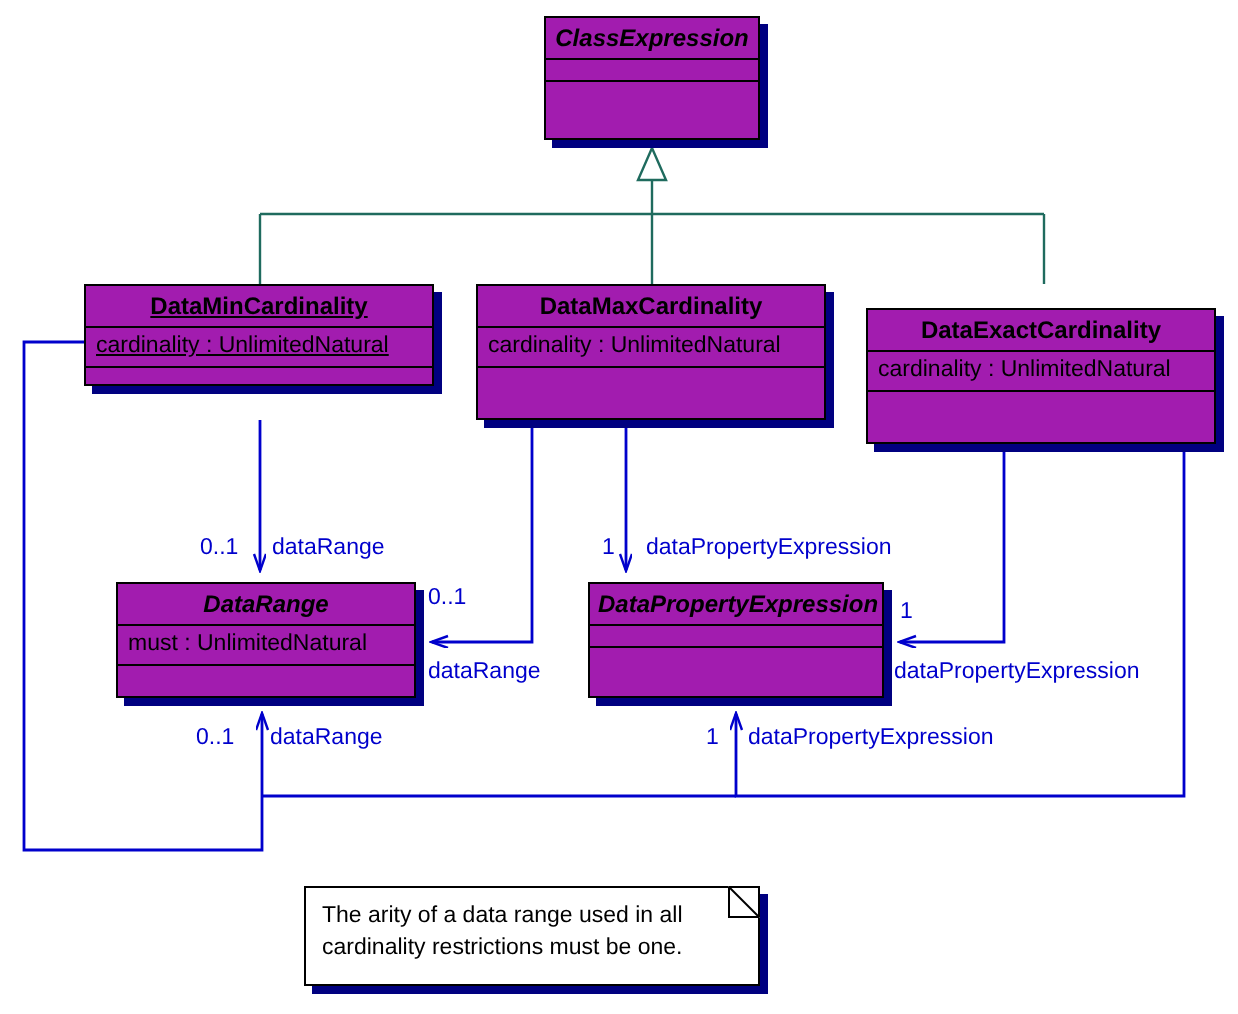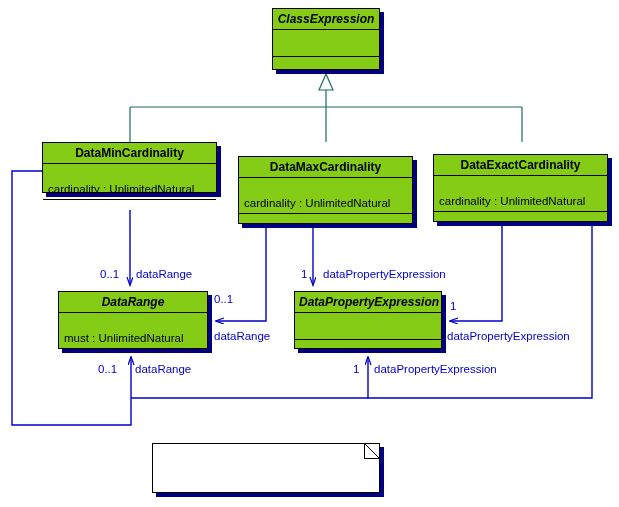--- a/index.html
+++ b/index.html
@@ -20,21 +20,21 @@
     left: 0;
     top: 0;
     width: 619px;
     height: 507px;
     pointer-events: none;
   }
   
   .uml-class {
     position: absolute;
     box-sizing: border-box;
-    background: #84cc16;
+    background: #a21caf;
     border: 1px solid #000000;
     box-shadow: 4px 4px 0 0 #000080;
     z-index: 5;
   }
   .uml-class .cls-name {
     text-align: center;
     font-size: 12px;
     font-weight: bold;
     color: #000000;
     padding: 3px 4px 3px 4px;
@@ -45,21 +45,20 @@
   .uml-class.abstract .cls-name {
     font-style: italic;
   }
   .uml-class .cls-attrs {
     font-size: 11.5px;
     color: #000000;
     padding: 2px 4px 2px 5px;
     line-height: 15px;
     border-bottom: 1px solid #000000;
     white-space: nowrap;
-    margin-top: 16px;
   }
   .uml-class .cls-attrs.empty {
     height: 10px;
     padding: 0;
   }
   .uml-class .cls-ops {
     height: 22px;
   }
   
   .uml-note {
@@ -156,27 +155,27 @@
       <path d="M131,398 L131,425" fill="none" stroke="#0000cc" stroke-width="0"></path>
     </g>
   </svg>
 
   <div class="uml-class abstract" style="left:272px; top:8px; width:108px; height:62px;">
     <div class="cls-name">ClassExpression</div>
     <div class="cls-attrs empty"></div>
     <div class="cls-ops"></div>
   </div>
 
-  <div class="uml-class" style="left:42px; top:142px; width:175px; height:51px;">
+  <div class="uml-class" style="left:42px; top:142px; width:175px; height:51px;text-decoration:underline;">
     <div class="cls-name">DataMinCardinality</div>
     <div class="cls-attrs">cardinality : UnlimitedNatural</div>
     <div class="cls-ops"></div>
   </div>
 
-  <div class="uml-class" style="left:238px; top:156px; width:175px; height:68px;">
+  <div class="uml-class" style="left:238px; top:142px; width:175px; height:68px;">
     <div class="cls-name">DataMaxCardinality</div>
     <div class="cls-attrs">cardinality : UnlimitedNatural</div>
     <div class="cls-ops"></div>
   </div>
 
   <div class="uml-class" style="left:433px; top:154px; width:175px; height:68px;">
     <div class="cls-name">DataExactCardinality</div>
     <div class="cls-attrs">cardinality : UnlimitedNatural</div>
     <div class="cls-ops"></div>
   </div>
@@ -187,20 +186,22 @@
     <div class="cls-ops"></div>
   </div>
 
   <div class="uml-class abstract" style="left:294px; top:291px; width:148px; height:58px;">
     <div class="cls-name">DataPropertyExpression</div>
     <div class="cls-attrs empty"></div>
     <div class="cls-ops"></div>
   </div>
 
   <div class="uml-note" style="left:152px; top:443px; width:228px; height:50px;">
+    <div class="note-text">The arity of a data range used in all
+cardinality restrictions must be one.</div>
     <div class="note-fold"></div>
     <svg class="note-fold-line" viewBox="0 0 16 16">
       <path d="M0.5,0.5 L15.5,15.5" stroke="#000000" stroke-width="1" fill="none"></path>
       <path d="M15.5,0.5 L15.5,15.5" stroke="#000000" stroke-width="1" fill="none"></path>
     </svg>
   </div>
 
   <div class="edge-label" style="left:100px; top:268px;">0..1</div>
   <div class="edge-label" style="left:136px; top:268px;">dataRange</div>
 

